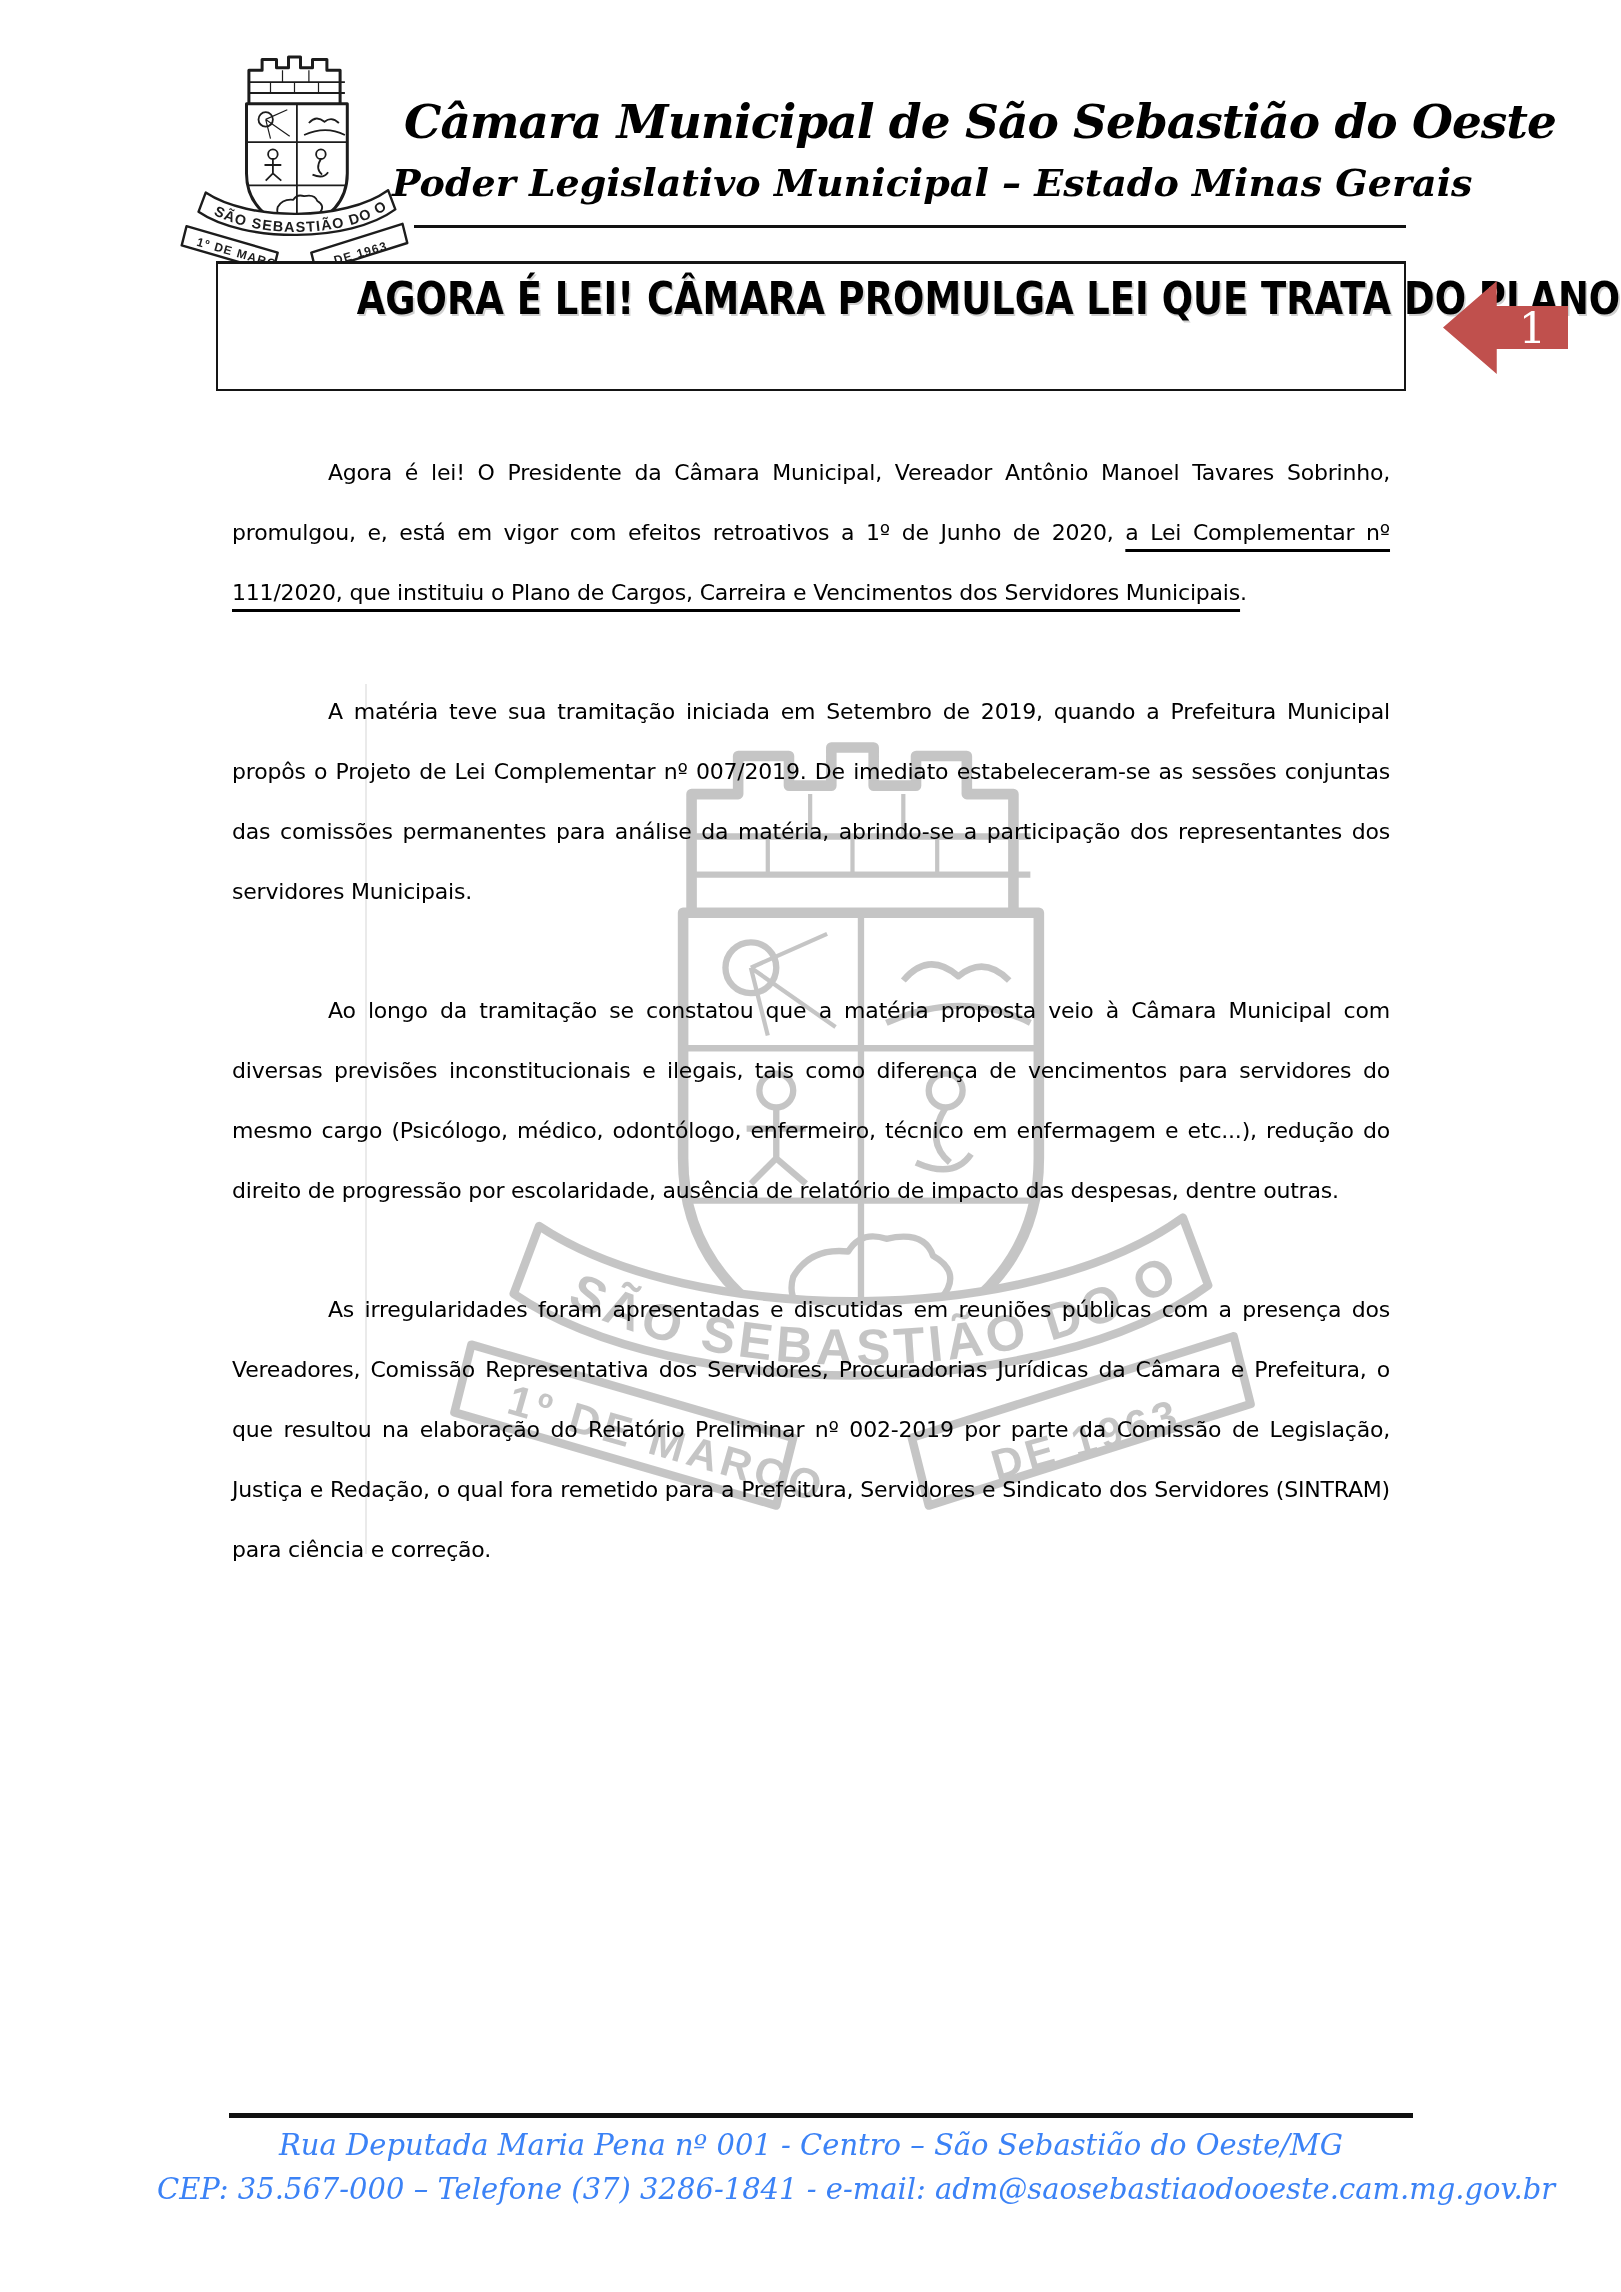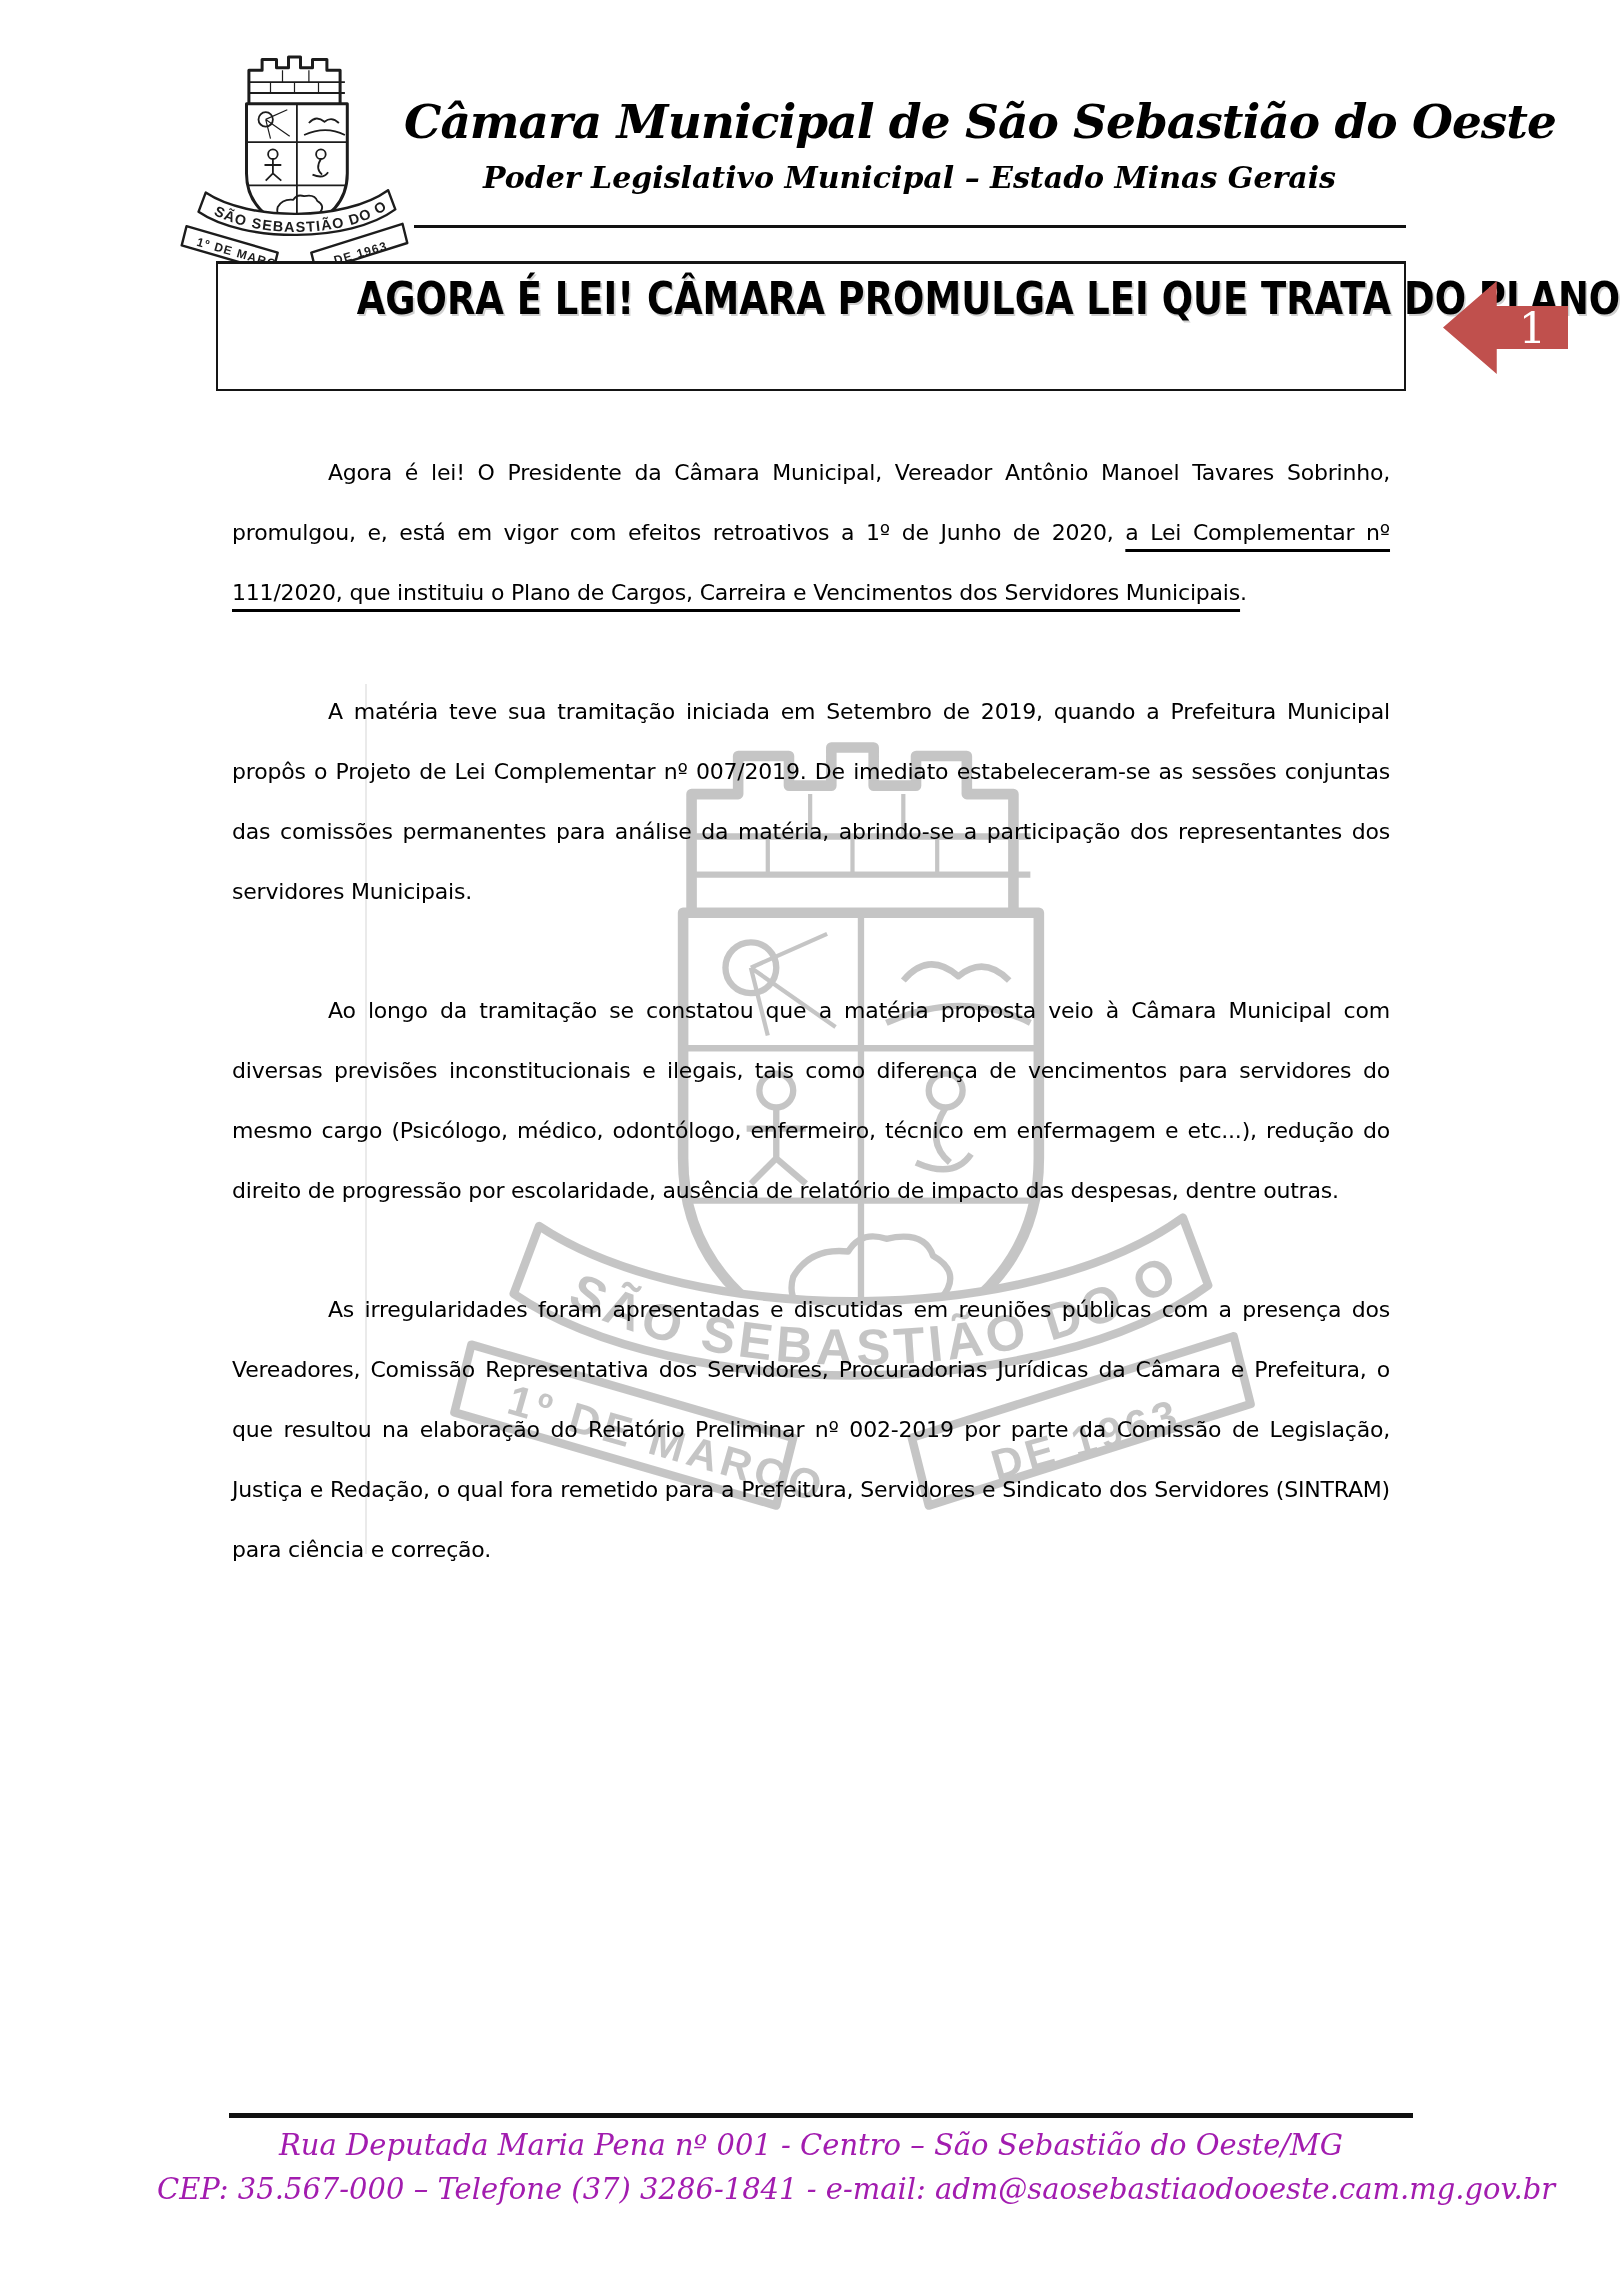--- a/index.html
+++ b/index.html
@@ -15,21 +15,21 @@
 
   .org-name {
     position:absolute; left:404px; top:94px; width:1035px;
     text-align:center; font-family:"DejaVu Serif","Liberation Serif",serif;
     font-style:italic; font-weight:bold; font-size:47px; letter-spacing:-1px;
     white-space:nowrap;
   }
   .org-subtitle {
     position:absolute; left:392px; top:160px; width:1035px;
     text-align:center; font-family:"DejaVu Serif","Liberation Serif",serif;
-    font-style:italic; font-weight:bold; font-size:30px;
+    font-style:italic; font-weight:bold; font-size:38px;
     white-space:nowrap;
   }
   .header-rule { position:absolute; left:414px; top:225px; width:992px; height:2.9px; background:#111; }
 
   
   .headline-box {
     position:absolute; left:216px; top:261px; width:1190px; height:130px;
     box-sizing:border-box; background:#fff;
     border:2px solid #151515; border-top-width:3.9px;
     text-align:center; z-index:2;
@@ -74,21 +74,21 @@
     text-decoration:underline;
     text-decoration-thickness:2.5px;
     text-underline-offset:8.8px;
   }
 
   
   .footer-rule { position:absolute; left:229px; top:2113px; width:1184px; height:4.9px; background:#111; }
   .footer-text {
     position:absolute; left:157px; top:2123px; width:1308px; text-align:center;
     font-family:"DejaVu Serif","Liberation Serif",serif; font-style:italic;
-    font-size:29px; line-height:44px; color:#a21caf;
+    font-size:29px; line-height:44px; color:#3b82f6;
   }
   .footer-text div { white-space:nowrap; }
 
   
   .crest-banner-text { font-family:"Liberation Sans",sans-serif; font-weight:bold; letter-spacing:1px; }
 </style>
 </head>
 <body>
 
 <div class="page">

